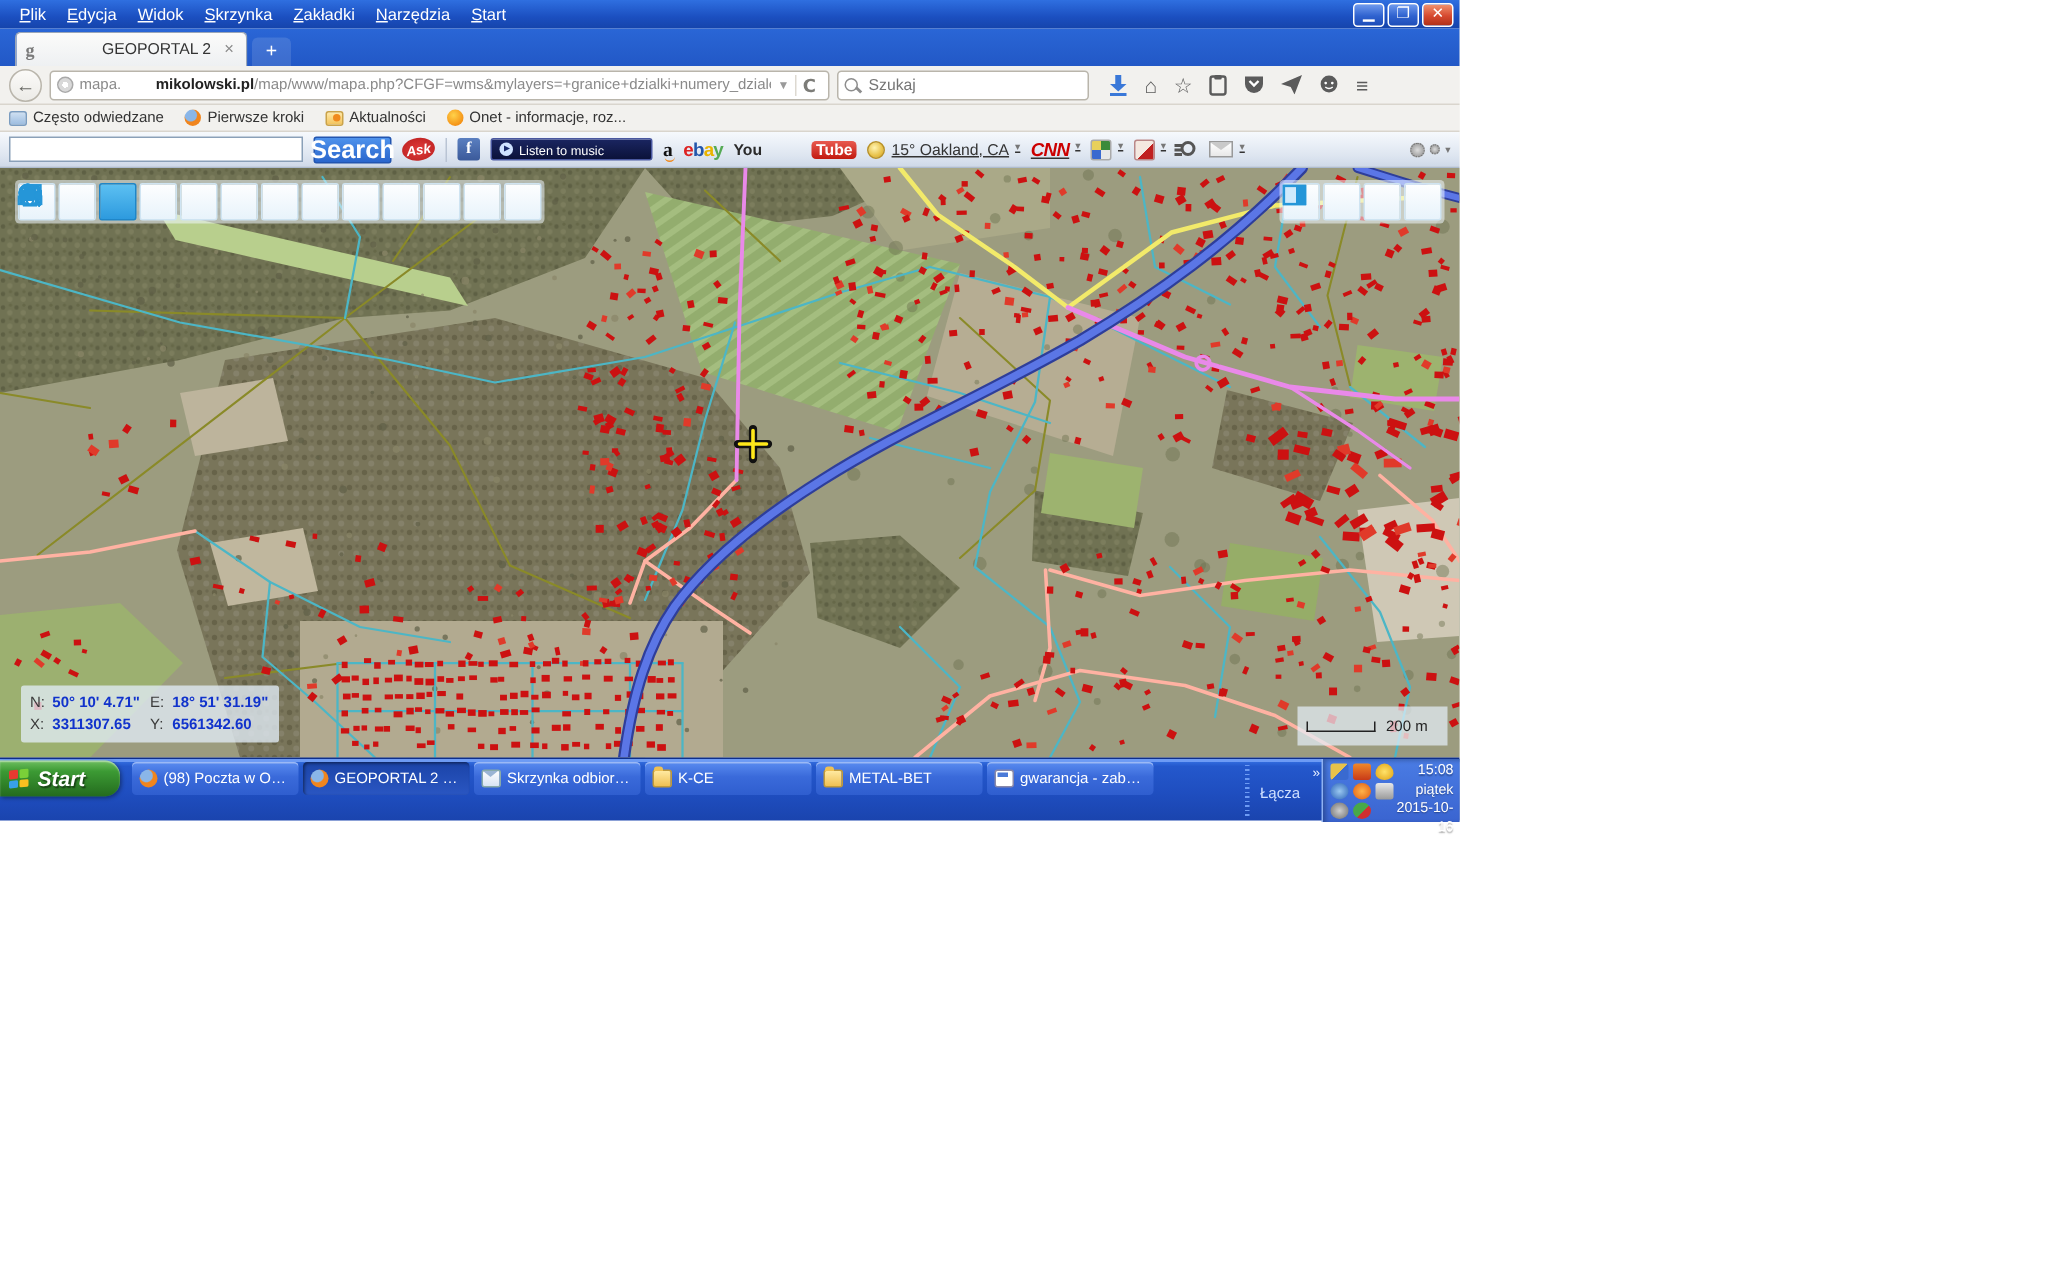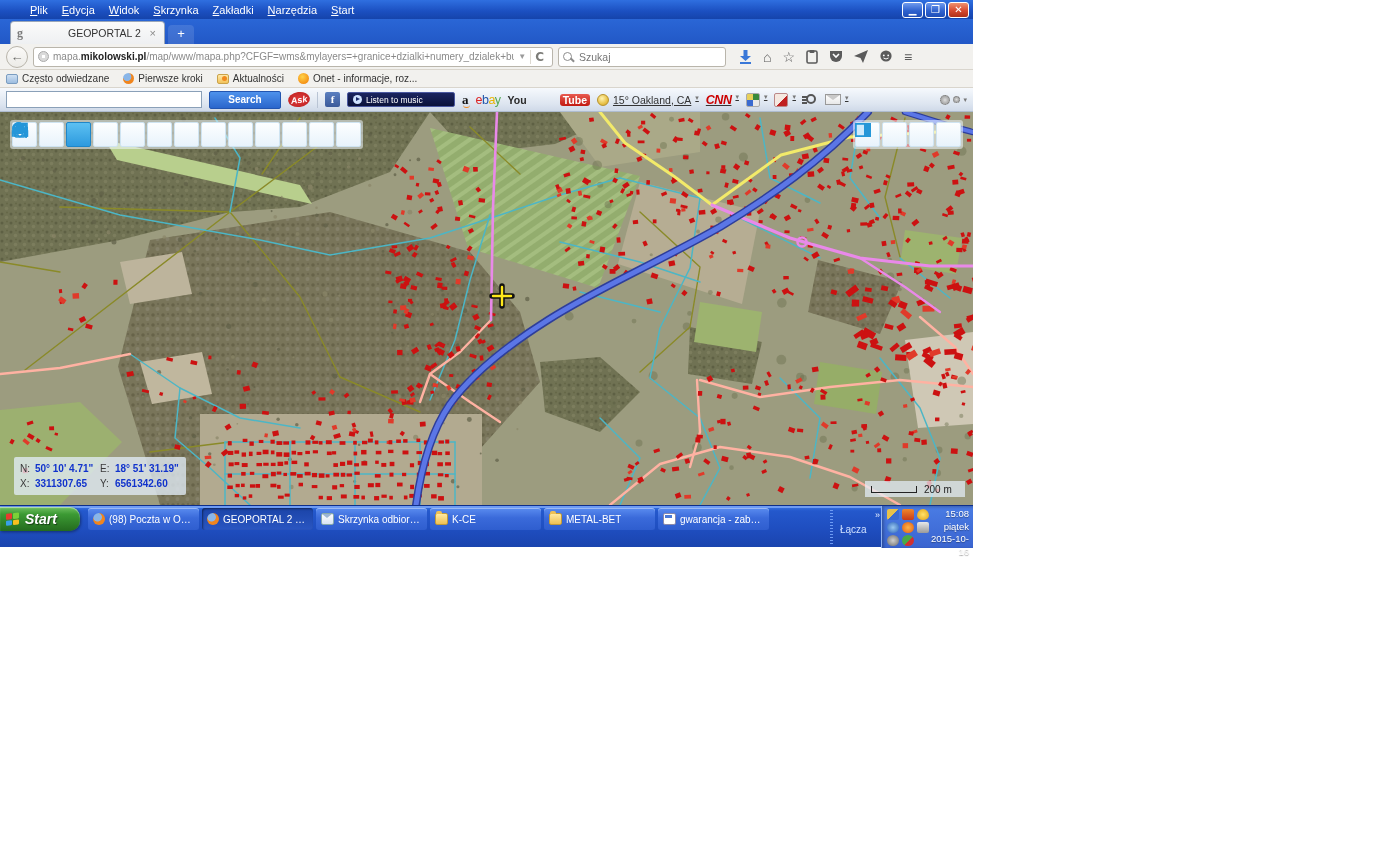--- a/index.html
+++ b/index.html
@@ -4,21 +4,21 @@
 <style>
   html,body{margin:0;padding:0;background:#fff;width:1376px;height:847px;overflow:hidden;
     font-family:"Liberation Sans","DejaVu Sans",sans-serif;-webkit-font-smoothing:antialiased;}
   *{box-sizing:border-box;}
   #screen{position:relative;width:1376px;height:847px;background:#fff;}
   #win{position:absolute;left:0;top:0;width:973px;height:505px;background:#f1efec;}
 
   
   .menubar{position:absolute;left:0;top:0;width:100%;height:19px;
     background:linear-gradient(#2f6fe0,#1b4fc0 60%,#1544ab);display:flex;align-items:center;
-    padding-left:23px;color:#fff;font-size:11px;}
+    padding-left:6px;color:#fff;font-size:11px;}
   .menu-item{padding:2px 7px;cursor:default;}
   .menu-item::first-letter{text-decoration:underline;}
   .winbtns{position:absolute;right:4px;top:2px;display:flex;gap:2px;}
   .wb{width:21px;height:16px;border:1px solid #fff;border-radius:3px;color:#fff;font-size:10px;
     display:flex;align-items:center;justify-content:center;
     background:linear-gradient(#6f9aee,#2f62cf 55%,#1e4db8);}
   .wb.close{background:linear-gradient(#f0926f,#d6492f 55%,#b03018);}
   .wb span{line-height:8px;}
 
   
@@ -38,21 +38,21 @@
   .navbar{position:absolute;left:0;top:44px;width:100%;height:26px;background:#f2f1ee;
     border-bottom:1px solid #d9d5cd;display:flex;align-items:center;padding:0 6px;gap:5px;}
   .backbtn{width:22px;height:22px;border-radius:50%;border:1px solid #b9b5ab;flex:0 0 auto;
     background:linear-gradient(#fbfaf8,#ecebe7);color:#6a6a66;display:flex;align-items:center;
     justify-content:center;font-size:13px;}
   .urlbar{flex:0 0 auto;width:520px;height:20px;background:#fff;border:1px solid #b9b5ab;border-radius:3px;
     display:flex;align-items:center;padding:0 4px;font-size:10px;color:#8a8a8a;overflow:hidden;}
   .url-globe{width:11px;height:11px;border:1.4px solid #a9a9a9;border-radius:50%;margin-right:4px;flex:0 0 auto;
     background:radial-gradient(circle at 50% 50%, #fff 0 30%, #d9d9d9 31% 100%);}
   .url-text{flex:1;white-space:nowrap;overflow:hidden;}
-  .url-domain{color:#222;font-weight:bold;}
+  .url-domain{color:#222;font-weight:bold;margin-left:23px;}
   .url-caret{color:#9a9a9a;font-size:8px;padding:0 4px;flex:0 0 auto;}
   .url-sep{width:1px;height:14px;background:#ddd9d1;flex:0 0 auto;}
   .url-reload{color:#7c7c78;font-size:12px;font-weight:bold;padding:0 4px;flex:0 0 auto;
     font-family:"DejaVu Sans",sans-serif;}
   .searchbox{flex:0 0 auto;width:168px;height:20px;background:#fff;border:1px solid #b9b5ab;
     border-radius:3px;display:flex;align-items:center;padding:0 4px;}
   .mag{width:9px;height:9px;border:1.6px solid #8d8d8d;border-radius:50%;position:relative;flex:0 0 auto;}
   .mag::after{content:"";position:absolute;width:5px;height:1.6px;background:#8d8d8d;
     transform:rotate(45deg);right:-4px;bottom:-1px;}
   .searchbox input{border:none;outline:none;flex:1;font-size:10.5px;margin-left:5px;width:80%;
@@ -74,39 +74,39 @@
   .bmi.folder-rss::after{content:"";position:absolute;right:1px;top:1px;width:5px;height:5px;
     border-radius:50%;background:#f08a1e;}
   .bmi.onet{width:11px;height:11px;border-radius:50%;background:radial-gradient(circle at 40% 35%,#ffd24a,#f07800);}
 
   
   .asktb{position:absolute;left:0;top:88px;width:100%;height:24px;
     background:linear-gradient(#f6f9fd,#dde5f0 70%,#cfd9e8);border-bottom:1px solid #aebccf;
     display:flex;align-items:center;padding:0 6px;gap:7px;}
   .ask-input{width:196px;height:17px;border:1px solid #8aa0b8;background:#fff;font-size:10px;
     font-family:inherit;outline:none;padding:0 3px;}
-  .ask-btn{width:72px;height:18px;background:linear-gradient(#4e92ec,#2a66cc);border:1px solid #2255b0;
-    border-radius:2px;color:#fff;font-weight:bold;font-size:10px;display:flex;align-items:center;
+  .ask-btn{width:52px;height:18px;background:linear-gradient(#4e92ec,#2a66cc);border:1px solid #2255b0;
+    border-radius:2px;color:#fff;font-weight:bold;font-size:17px;display:flex;align-items:center;
     justify-content:center;}
   .ask-logo{width:22px;height:15px;border-radius:50%;background:radial-gradient(#e23b3b,#b81f1f);
     color:#fff;font-style:italic;font-weight:bold;font-size:9px;display:flex;align-items:center;
     justify-content:center;transform:rotate(-8deg);}
   .tbsep{width:1px;height:16px;background:#b9c4d4;}
   .fbicon{width:15px;height:15px;border-radius:2px;background:linear-gradient(#5a7fc0,#3b5a9a);
     color:#fff;font-weight:bold;font-size:11px;text-align:center;line-height:15px;
     font-family:"Liberation Serif",serif;}
   .listen{height:15px;min-width:108px;background:linear-gradient(#1a2560,#0b123a);border:1px solid #4a58a0;
     border-radius:2px;color:#fff;font-size:8.5px;display:flex;align-items:center;gap:4px;padding:0 5px;}
   .play{width:9px;height:9px;border-radius:50%;background:#cfe2ff;position:relative;}
   .play::after{content:"";position:absolute;left:3.2px;top:2.2px;border-left:4px solid #1a2a6a;
     border-top:2.5px solid transparent;border-bottom:2.5px solid transparent;}
   .amazon{font-weight:bold;font-size:13px;color:#111;position:relative;font-family:"Liberation Serif",serif;}
   .amazon::after{content:"";position:absolute;left:1px;right:-1px;bottom:0px;height:3px;
     border-bottom:1.6px solid #f08a1e;border-radius:0 0 6px 6px;}
-  .ebay{font-weight:normal;font-size:12.5px;letter-spacing:-0.5px;}
+  .ebay{font-weight:bold;font-size:12.5px;letter-spacing:-0.5px;}
   .ebay .e{color:#d22}.ebay .b{color:#25a}.ebay .a{color:#e9b400}.ebay .y{color:#5a5}
   .yt{display:flex;align-items:center;font-size:10.5px;font-weight:bold;gap:32px;}
   .yt .you{color:#2a2a2a;}
   .yt .tube{background:linear-gradient(#e85a50,#c21a10);color:#fff;border-radius:3px;padding:0 3px;margin-left:1px;}
   .weather{display:flex;gap:4px;font-size:10.5px;color:#333;text-decoration:underline;}
   .sun{width:12px;height:12px;border-radius:50%;background:radial-gradient(circle at 40% 35%,#fff3b0,#e8c24a 60%,#d0a028);
     border:1px solid #b8922a;}
   .caret{font-size:7px;color:#777;}
   .cnn{color:#c00;font-weight:bold;font-size:12.5px;letter-spacing:-0.5px;font-style:italic;}
   .sq-icon{width:14px;height:14px;border-radius:2px;}
@@ -134,21 +134,21 @@
   .mtb.left{left:10px;}
   .mtb.right{right:10px;}
   .mbtn{width:25px;height:25px;background:linear-gradient(#fdfeff,#e8f3fb);border:1px solid #cfe4f2;
     border-radius:2px;display:flex;align-items:center;justify-content:center;}
   .mbtn.active{background:linear-gradient(#5cc0f2,#2d9ade);border-color:#1f86c8;}
   .coordbox{position:absolute;left:14px;bottom:10px;width:172px;padding:4px 6px;
     background:rgba(226,236,246,.78);border-radius:2px;font-size:10px;color:#444;line-height:15px;}
   .coordrow{display:flex;}
   .coordrow .lbl{width:16px;color:#3a3a3a;}
   .coordrow .val{width:70px;color:#1133cc;font-weight:bold;}
-  .scalebox{position:absolute;right:8px;bottom:8px;width:100px;height:16px;
+  .scalebox{position:absolute;right:8px;bottom:8px;width:100px;height:26px;
     background:rgba(228,238,248,.72);display:flex;align-items:center;padding:0 6px;gap:7px;}
   .scaleline{width:46px;height:7px;border-left:1.5px solid #222;border-right:1.5px solid #222;
     border-bottom:1.5px solid #222;}
   .scaletext{font-size:10px;color:#222;}
 
   
   .taskbar{position:absolute;left:0;top:505px;width:973px;height:42px;
     background:linear-gradient(#3a77e8 0,#2458cc 12%,#1f4ec0 55%,#1a44ae 100%);
     border-top:1px solid #0f2f8a;}
   .taskbar::before{content:"";position:absolute;left:0;top:0;width:100%;height:2px;background:#6d9bf4;}

